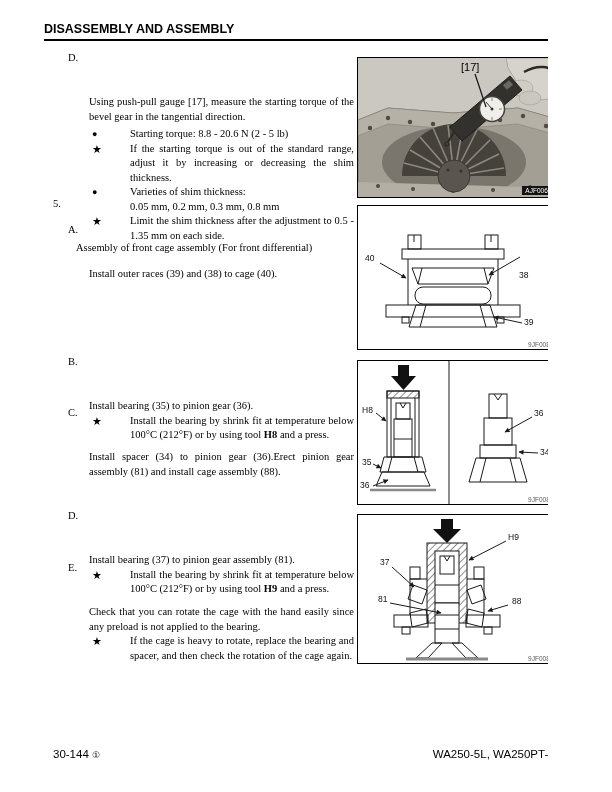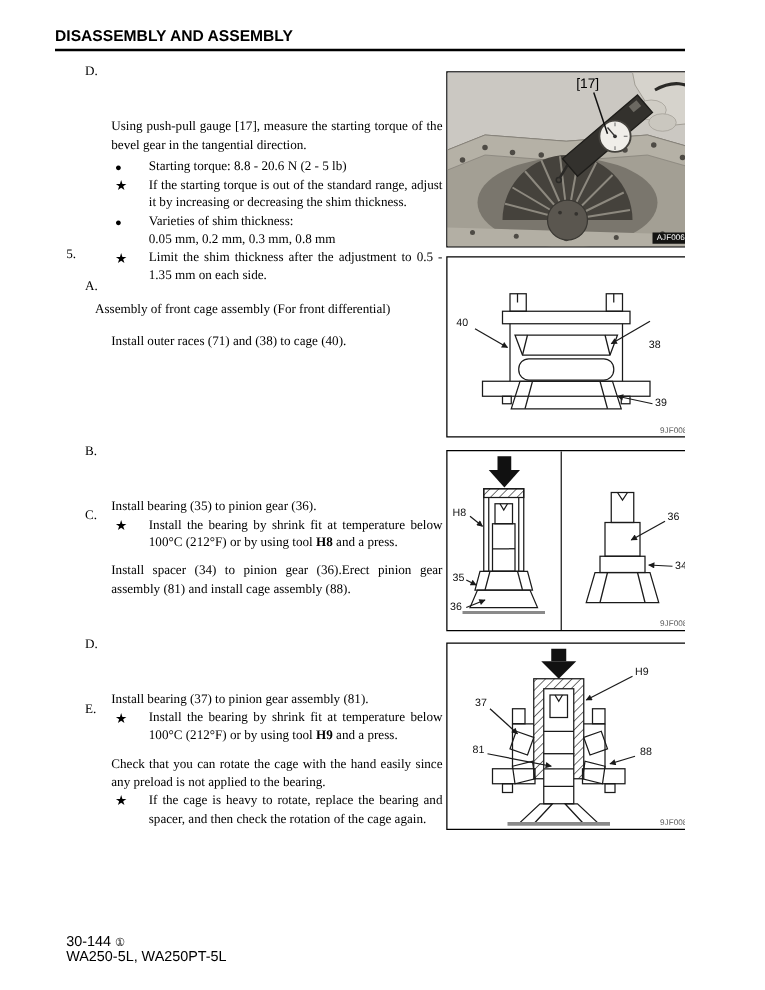--- a/index.html
+++ b/index.html
@@ -17,40 +17,40 @@
   .w-letter { left:68px; width:286px; }
   .w-num    { left:53px; width:301px; }
   .row  { display:flex; }
   .lbl  { width:21px; flex:none; }
   .lbl5 { width:23px; flex:none; }
   .txt  { flex:1; text-align:justify;margin-top:44px; }
   .brow { display:flex; margin-left:24px; }
   .bmark { width:27px; flex:none; }
   .bmark.dot  { font-size:9px; }
   .bmark.star { font-size:11px; }
-  .btxt { flex:1; text-align:justify; }
+  .btxt { flex:1; text-align:justify;margin-left:11px; }
   .gap4 { margin-top:3px; }
   b { font-weight:bold; }
 
   
   .fig { position:absolute; left:357px; width:204px; border:1px solid #000;
          background:#fff; box-sizing:border-box; }
   .fig svg { position:absolute; left:0; top:0; width:100%; height:100%; display:block; }
   .flabel { position:absolute; font-family:"Liberation Sans", sans-serif;
             font-size:8.5px; color:#111; line-height:9px; }
   .fcode  { position:absolute; right:3px; bottom:1px;
             font-family:"Liberation Sans", sans-serif; font-size:6.5px; color:#5a5a5a; }
   .fcode.chip { color:#fff; background:#141412; padding:1px 3px; right:2px; bottom:2px; }
   .callout17 { position:absolute; font-family:"Liberation Sans", sans-serif;
                font-size:11px; color:#000; }
 
   
   .footer { position:absolute; left:53px; top:748px; width:508px;
             display:flex; justify-content:space-between;
-            font-family:"Liberation Sans", sans-serif; font-size:11.5px;flex-direction:column; }
+            font-family:"Liberation Sans", sans-serif; font-size:11.5px; }
   .mark { font-size:9px; }
 </style>
 </head>
 <body>
 
 <div class="page">
 
   <div class="header">
     <span>DISASSEMBLY AND ASSEMBLY</span>
   </div>
@@ -84,21 +84,21 @@
   <section class="block w-num" style="top:197px;">
     <div class="row">
       <span class="lbl5">5.</span>
       <div class="txt">Assembly of front cage assembly (For front differential)</div>
     </div>
   </section>
 
   <section class="block w-letter" style="top:223px;">
     <div class="row">
       <span class="lbl">A.</span>
-      <div class="txt">Install outer races (71) and (38) to cage (40).</div>
+      <div class="txt">Install outer races (39) and (38) to cage (40).</div>
     </div>
   </section>
 
   <section class="block w-letter" style="top:355px;">
     <div class="row">
       <span class="lbl">B.</span>
       <div class="txt">Install bearing (35) to pinion gear (36).</div>
     </div>
     <div class="brow">
       <span class="bmark star">★</span>

